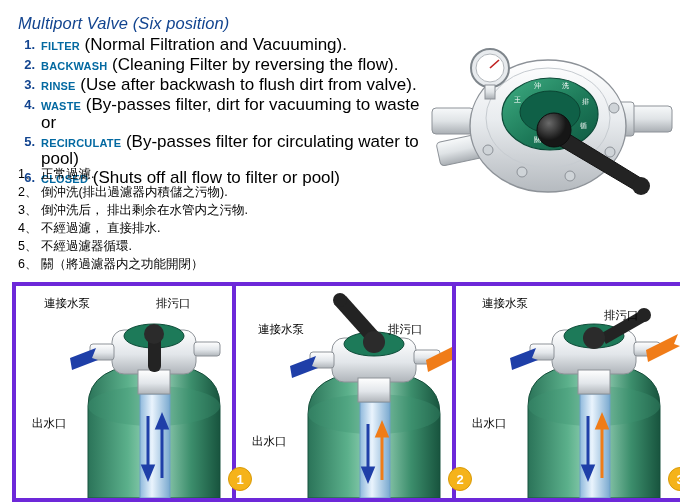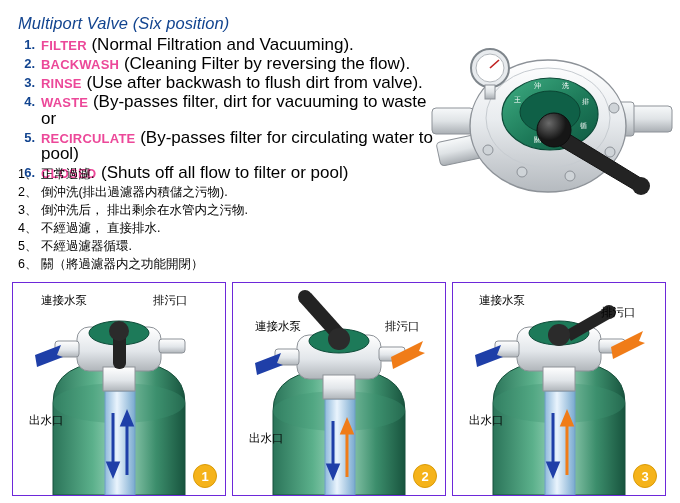--- a/index.html
+++ b/index.html
@@ -26,43 +26,44 @@
   .en-item{
     display:flex;align-items:flex-start;
     margin-bottom:2.5px;
     font-size:13px;line-height:15.5px;
   }
   .en-num{
     font-weight:bold;color:#12448f;width:17px;flex:0 0 17px;
     text-align:right;margin-right:6px;font-size:13px;
   }
   .en-body{flex:1;}
-  .en-key{font-weight:bold;color:#ec4899;letter-spacing:0.2px;font-size:13px;}
+  .en-key{font-weight:bold;color:#0369a1;letter-spacing:0.2px;font-size:11px;}
   .en-desc{color:#000;font-size:17px;margin-top:10px;}
   .en-cont{display:block;padding-left:23px;font-size:12.5px;}
 
   
   .zh-list{position:absolute;left:18px;top:165px;width:420px;}
   .zh-item{
     font-size:12.5px;line-height:18px;color:#000;
     white-space:nowrap;
   }
 
   
   .valve-photo{
     position:absolute;left:430px;top:30px;width:245px;height:230px;
   }
 
   
   .panels{position:absolute;left:10px;top:282px;width:660px;height:212px;}
   .panel{
     position:absolute;top:0;width:212px;height:212px;
-    border:1px solid #6d28d9;
+    border:4px solid #6d28d9;
     background:#ffffff;
     overflow:hidden;
+    padding-left:32px;
   }
   .panel.p1{left:2px;}
   .panel.p2{left:222px;}
   .panel.p3{left:442px;}
 
   .badge{
     position:absolute;right:8px;bottom:7px;
     width:22px;height:22px;border-radius:50%;
     background:#f5b31a;color:#ffffff;
     font-size:13px;font-weight:bold;

